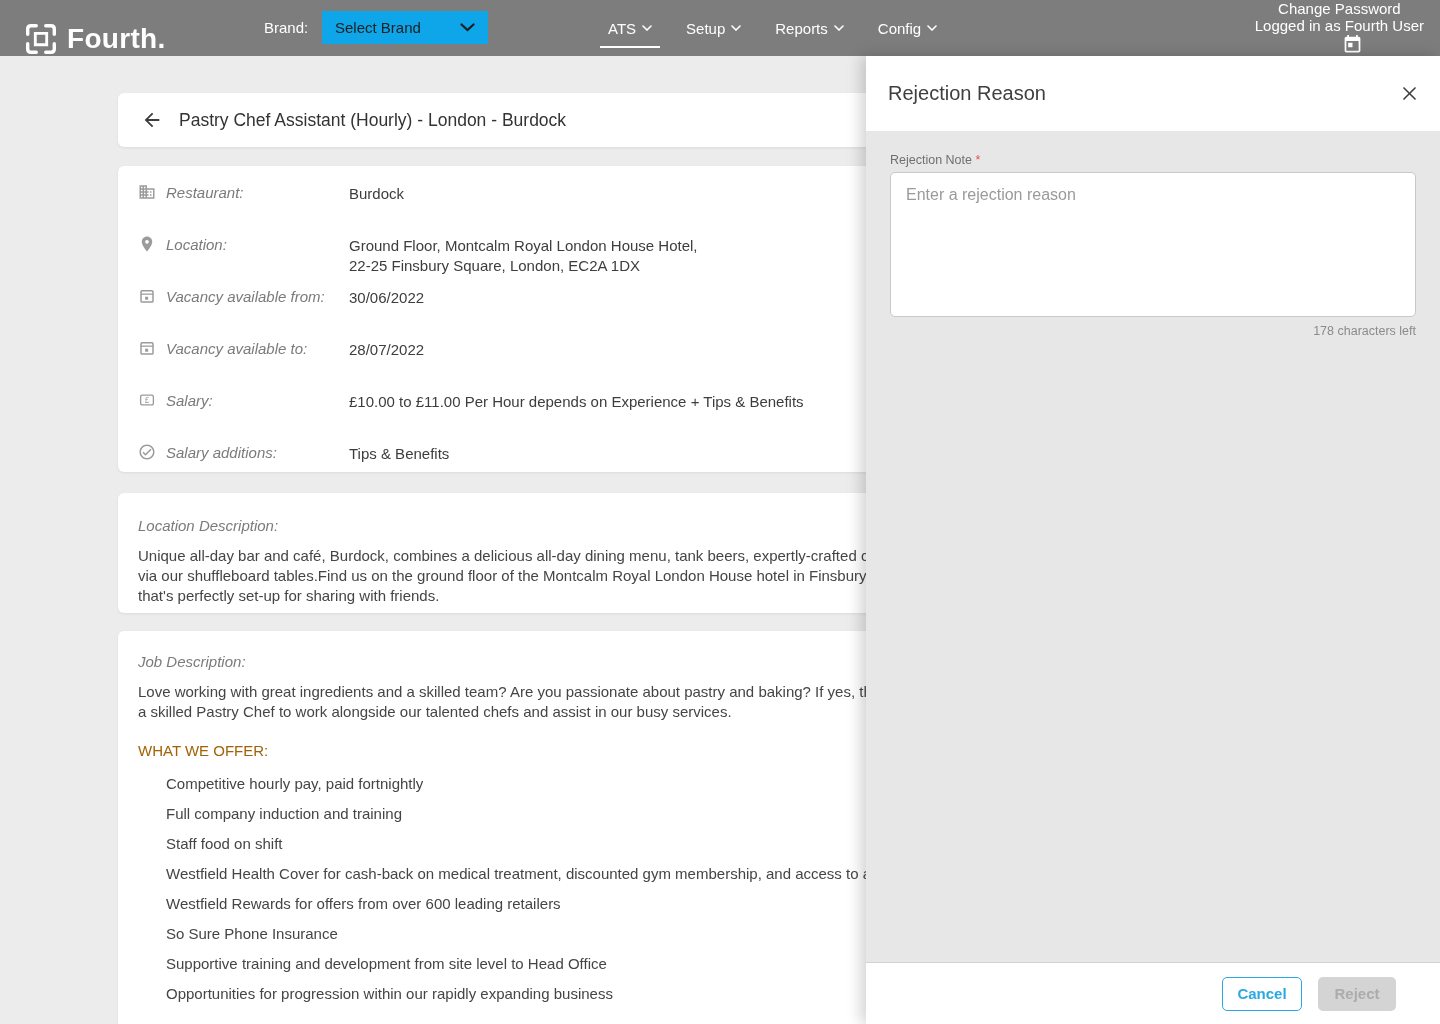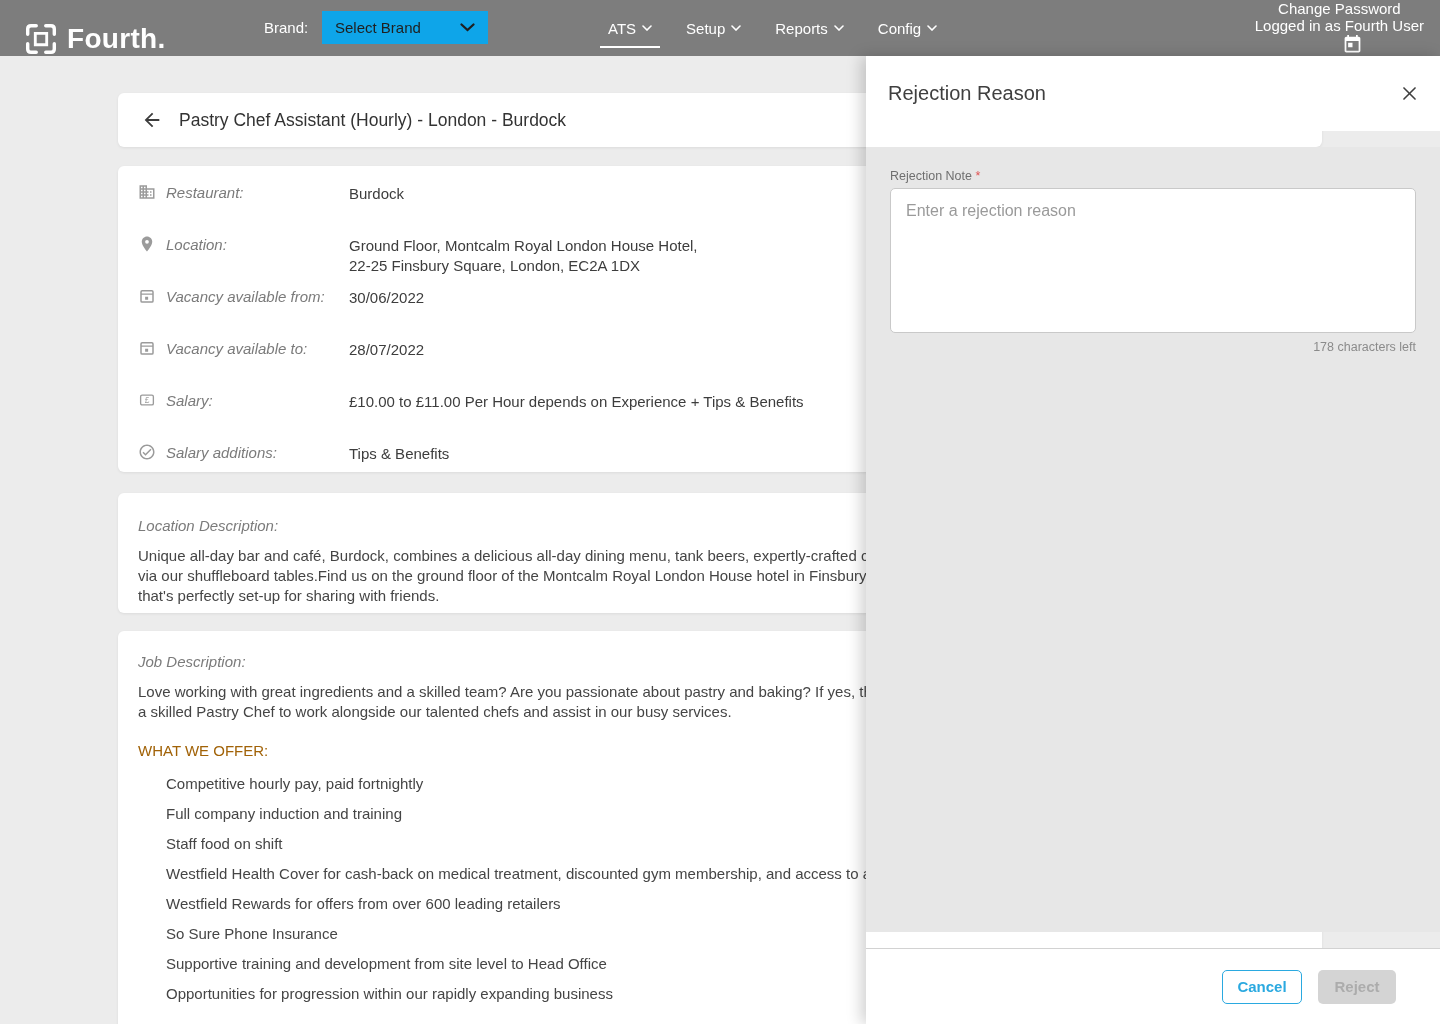--- a/index.html
+++ b/index.html
@@ -42,32 +42,32 @@
   .location-card { top:437px; height:120px; padding:24px 0 0 20px; }
   .job-card { top:575px; height:520px; padding:22px 0 0 20px; }
   .card-label { font-style:italic; color:#7b7b7b; font-size:15px; }
   .desc-lines { margin-top:12px; font-size:15px; color:#454545; line-height:20px; white-space:nowrap; }
   .offer-heading { margin-top:20px; font-size:15px; color:#a16207; }
   .offer-items { margin-top:10px; }
   .offer-item { padding-left:28px; height:30px; line-height:30px; font-size:15px; color:#454545; white-space:nowrap; }
 
   
   .drawer { position:absolute; left:866px; top:56px; width:574px; height:968px; display:flex; flex-direction:column;
-    box-shadow:-5px 0 14px rgba(0,0,0,.18); z-index:10;gap:16px; }
+    box-shadow:-5px 0 14px rgba(0,0,0,.18); z-index:10; }
   .drawer-header { height:75px; background:#fff; display:flex; align-items:center; justify-content:space-between; padding:0 21px 0 22px; }
   .drawer-title { font-size:20px; font-weight:500; color:#3f3f3f; }
   .close-btn { display:flex; cursor:pointer; color:#3f3f3f; }
   .drawer-body { flex:1; background:#e7e7e7; padding:22px 24px 0; }
   .note-label { font-size:12.5px; color:#6f6f6f; margin-bottom:5px; }
   .req-mark { color:#e05252; }
   .note-textarea { display:block; width:100%; height:145px; border:1px solid #c9c9c9; border-radius:5px; background:#fff;
     padding:13px 15px; font-size:16px; color:#333; resize:none; font-family:inherit; outline:none; }
   .note-textarea::placeholder { color:#9a9a9a; }
   .chars-left { text-align:right; font-size:12.5px; color:#8b8b8b; margin-top:7px; }
-  .drawer-footer { height:76px; background:#fff; border-top:1px solid #d2d2d2; display:flex; align-items:center;
+  .drawer-footer { height:62px; background:#fff; border-top:1px solid #d2d2d2; display:flex; align-items:center;
     justify-content:flex-end; gap:16px; padding-right:44px; }
   .btn { height:34px; border-radius:5px; font-size:15px; font-weight:600; font-family:inherit; cursor:pointer; }
   .btn-cancel { min-width:80px; padding:0 14px; border:1.5px solid #2aa9e0; color:#2aa9e0; background:#fff; }
   .btn-reject { min-width:78px; padding:0 14px; border:none; background:#d4d4d4; color:#acacac; cursor:default; }
 </style>
 </head>
 <body>
 
 <div class="topbar">
   <div class="logo">

